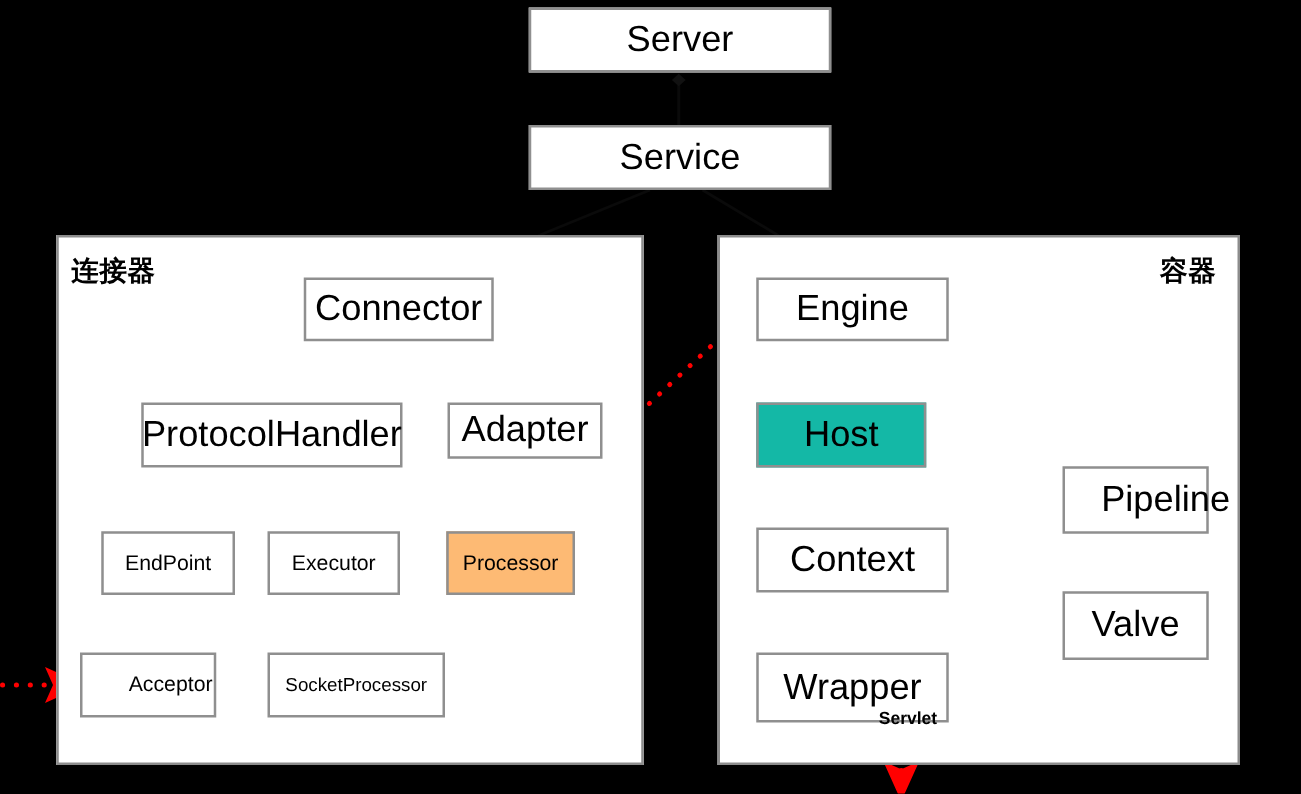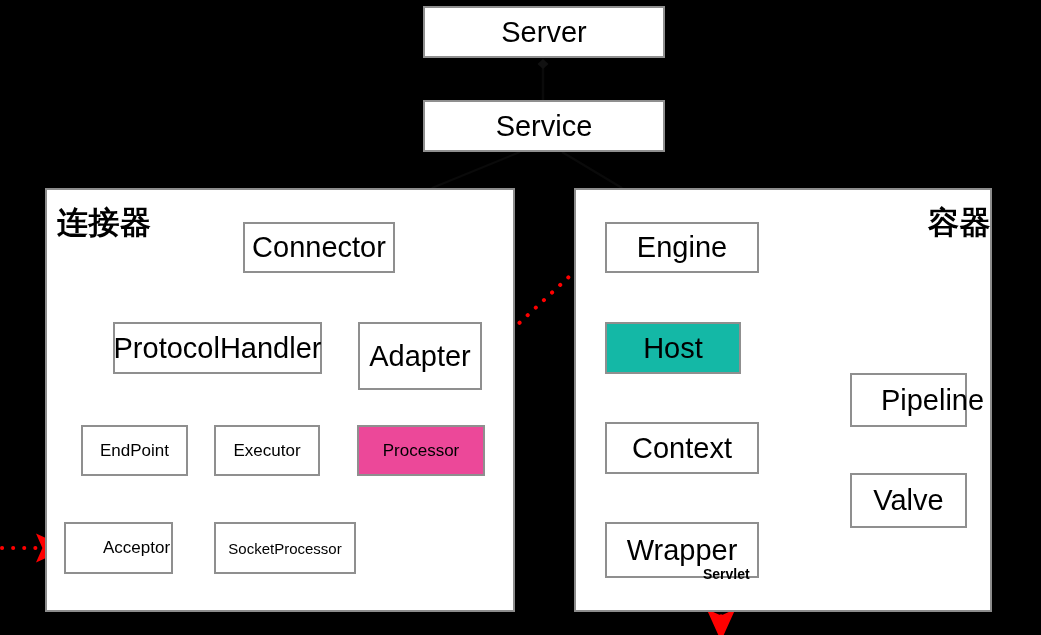--- a/index.html
+++ b/index.html
@@ -23,21 +23,21 @@
     pointer-events: none;
   }
   .panel {
     position: absolute;
     background: #ffffff;
     border: 2px solid #8c8c8c;
     box-sizing: border-box;
   }
   .panel-label {
     position: absolute;
-    font-size: 31px;
+    font-size: 22px;
     font-weight: bold;
     color: #000000;
     white-space: nowrap;
     letter-spacing: 0.5px;
   }
   .node {
     position: absolute;
     background: #ffffff;
     border: 2px solid #8f8f8f;
     box-sizing: border-box;
@@ -130,30 +130,30 @@
       </div>
       <div class="node n-lg" style="left: 423px; top: 100px; width: 242px; height: 52px; background: rgb(255, 255, 255); border-color: rgb(143, 143, 143);">
         <span class="node-label">Service</span>
       </div>
       <div class="node n-lg" style="left: 243px; top: 222px; width: 152px; height: 51px; background: rgb(255, 255, 255); border-color: rgb(143, 143, 143);">
         <span class="node-label">Connector</span>
       </div>
       <div class="node n-lg" style="left: 113px; top: 322px; width: 209px; height: 52px; background: rgb(255, 255, 255); border-color: rgb(143, 143, 143);">
         <span class="node-label">ProtocolHandler</span>
       </div>
-      <div class="node n-lg" style="left: 358px; top: 322px; width: 124px; height: 68px; background: rgb(255, 255, 255); border-color: rgb(143, 143, 143);">
+      <div class="node n-lg" style="left: 358px; top: 322px; width: 124px; height: 45px; background: rgb(255, 255, 255); border-color: rgb(143, 143, 143);">
         <span class="node-label">Adapter</span>
       </div>
       <div class="node n-md" style="left: 81px; top: 425px; width: 107px; height: 51px; background: rgb(255, 255, 255); border-color: rgb(143, 143, 143);">
         <span class="node-label">EndPoint</span>
       </div>
       <div class="node n-md" style="left: 214px; top: 425px; width: 106px; height: 51px; background: rgb(255, 255, 255); border-color: rgb(143, 143, 143); text-align: right;">
         <span class="node-label">Executor</span>
       </div>
-      <div class="node n-md" style="left: 357px; top: 425px; width: 128px; height: 51px; background: #ec4899; border-color: rgb(143, 143, 143);">
+      <div class="node n-md" style="left: 357px; top: 425px; width: 103px; height: 51px; background: #fdba74; border-color: rgb(143, 143, 143);">
         <span class="node-label">Processor</span>
       </div>
       <div class="node n-md" style="left: 64px; top: 522px; width: 109px; height: 52px; background: rgb(255, 255, 255); border-color: rgb(143, 143, 143); padding-left: 36px;">
         <span class="node-label">Acceptor</span>
       </div>
       <div class="node n-sm" style="left: 214px; top: 522px; width: 142px; height: 52px; background: rgb(255, 255, 255); border-color: rgb(143, 143, 143);">
         <span class="node-label">SocketProcessor</span>
       </div>
       <div class="node n-lg" style="left: 605px; top: 222px; width: 154px; height: 51px; background: rgb(255, 255, 255); border-color: rgb(143, 143, 143);">
         <span class="node-label">Engine</span>

